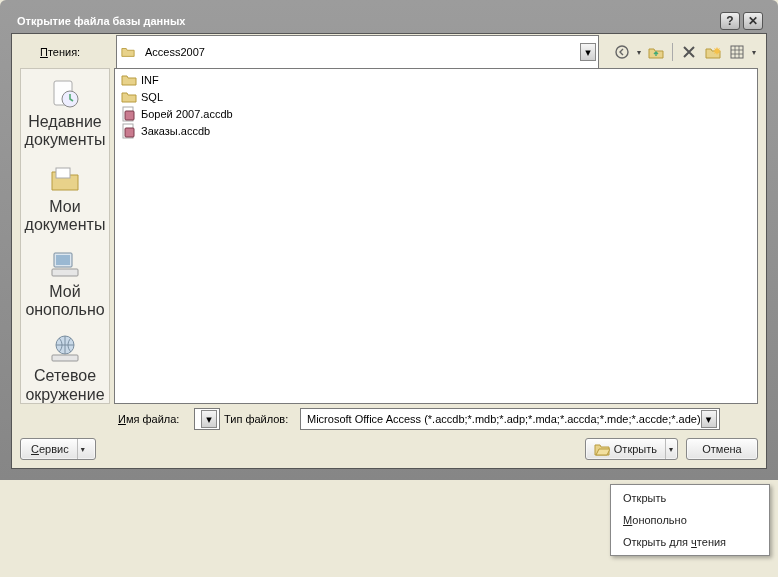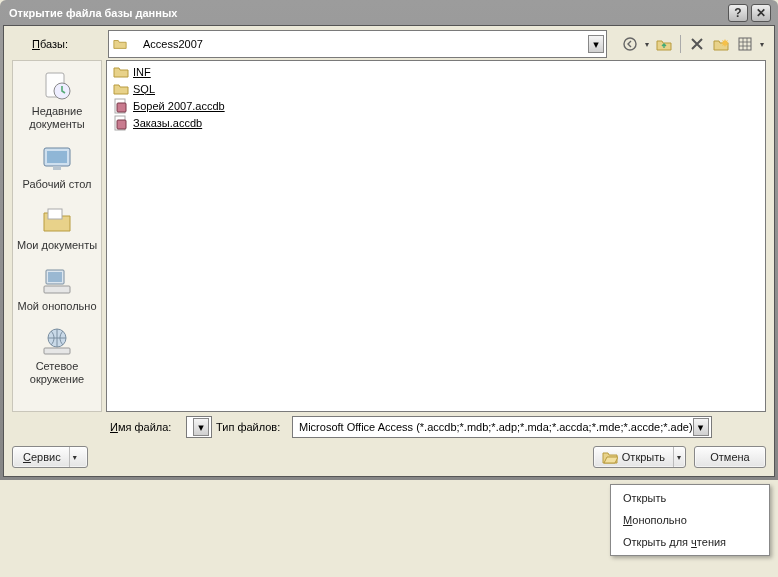--- a/index.html
+++ b/index.html
@@ -9,21 +9,21 @@
     font-size: 11px;
     background: #ece9d8;
     width: 778px;
     height: 577px;
     overflow: hidden;
   }
   .window {
     width: 778px;
     height: 480px;
     background: linear-gradient(#9c9c9c,#868686);
-    padding: 3px;
+    padding: 11px;
     border-radius: 6px 6px 0 0;
   }
   .titlebar {
     height: 22px;
     display: flex;
     align-items: center;
     color: #fff;
     font-weight: bold;
     padding: 0 4px 2px 6px;
   }
@@ -50,27 +50,27 @@
   .row-top {
     display: flex;
     align-items: center;
     gap: 6px;
     height: 24px;
   }
   .folder-label { width: 90px; padding-left: 20px; }
   .underline-hotkey { text-decoration: underline; }
   .combo {
     flex: 1;
-    height: 28px;
+    height: 34px;
     background: #fff;
     border: 1px solid #7a7a7a;
     display: flex;
     align-items: center;
     padding: 0 2px 0 4px;
-    gap: 16px;
+    gap: 10px;
     justify-content: space-between;
   }
   .combo-icon { width:14px; height:14px; display:flex;align-items:center;justify-content:center; }
   .combo-text { flex:1; }
   .combo-arrow {
     width: 16px; height: 18px;
     background: linear-gradient(#f5f5f5,#d0d0d0);
     border: 1px solid #888;
     display:flex;align-items:center;justify-content:center;
   }
@@ -106,32 +106,31 @@
     text-align:center;
     cursor:pointer;
     padding: 2px 0;
   }
   .place-item .pic {
     height: 34px;
     display:flex;align-items:center;justify-content:center;
   }
   .place-item .pic svg { width:34px; height:34px; }
   .place-item .lbl {
-    font-size: 11px;
+    font-size: 16px;
     color:#333;
     line-height: 1.15;
     margin-top:2px;
   }
   .listing {
     flex:1;
     background:#fff;
     border:1px solid #7a7a7a;
     padding:2px 4px;
     overflow:auto;
-    text-decoration:underline;
   }
   .file-row {
     display:flex;
     align-items:center;
     gap:4px;
     height:17px;
     cursor:default;
     padding-left:2px;
   }
   .file-row .fi { width:16px; height:16px; display:flex;align-items:center;justify-content:center;}
@@ -202,21 +201,21 @@
     <div class="titlebar-buttons">
       <div class="titlebar-btn">?</div>
       <div class="titlebar-btn">✕</div>
     </div>
   </div>
 
   <div class="client">
 
     <div class="row-top">
       <div class="folder-label">
-        <span class="underline-hotkey">П</span><span>базы:</span>
+        <span class="underline-hotkey">П</span><span>тения:</span>
       </div>
       <div class="combo">
         <span class="combo-icon">
           <svg viewBox="0 0 16 16">
               <path class="folder-shape" d="M1 4h5l1 2h8v7H1z"></path>
             </svg>
         </span>
         <span class="combo-text">Access2007</span>
         <span class="combo-arrow">▾</span>
       </div>
@@ -260,30 +259,20 @@
       <div class="places">
         <div class="place-item">
           <div class="pic">
             <svg viewBox="0 0 34 34">
                 <rect x="6" y="4" width="18" height="24" rx="2" fill="#fdfdfd" stroke="#aaa"></rect>
                 <circle cx="22" cy="22" r="8" fill="#eef" stroke="#888"></circle>
                 <path d="M22 17v5l3 2" stroke="#5a7" stroke-width="1.6" fill="none"></path>
               </svg>
           </div>
           <div class="lbl">Недавние документы</div>
-        </div>
-        <div class="place-item">
-          <div class="pic">
-            <svg viewBox="0 0 34 34">
-                <rect x="4" y="6" width="26" height="18" rx="2" fill="#cfe0ef" stroke="#6a85a0"></rect>
-                <rect x="7" y="9" width="20" height="12" fill="#8fb6d6"></rect>
-                <rect x="13" y="24" width="8" height="4" fill="#b8c5d0"></rect>
-              </svg>
-          </div>
-          <div class="lbl">Рабочий стол</div>
         </div>
         <div class="place-item">
           <div class="pic">
             <svg viewBox="0 0 34 34">
                 <path class="folder-shape" d="M4 10h10l2 3h14v15H4z"></path>
                 <rect x="8" y="6" width="14" height="10" fill="#fff" stroke="#aaa"></rect>
               </svg>
           </div>
           <div class="lbl">Мои документы</div>
         </div>

